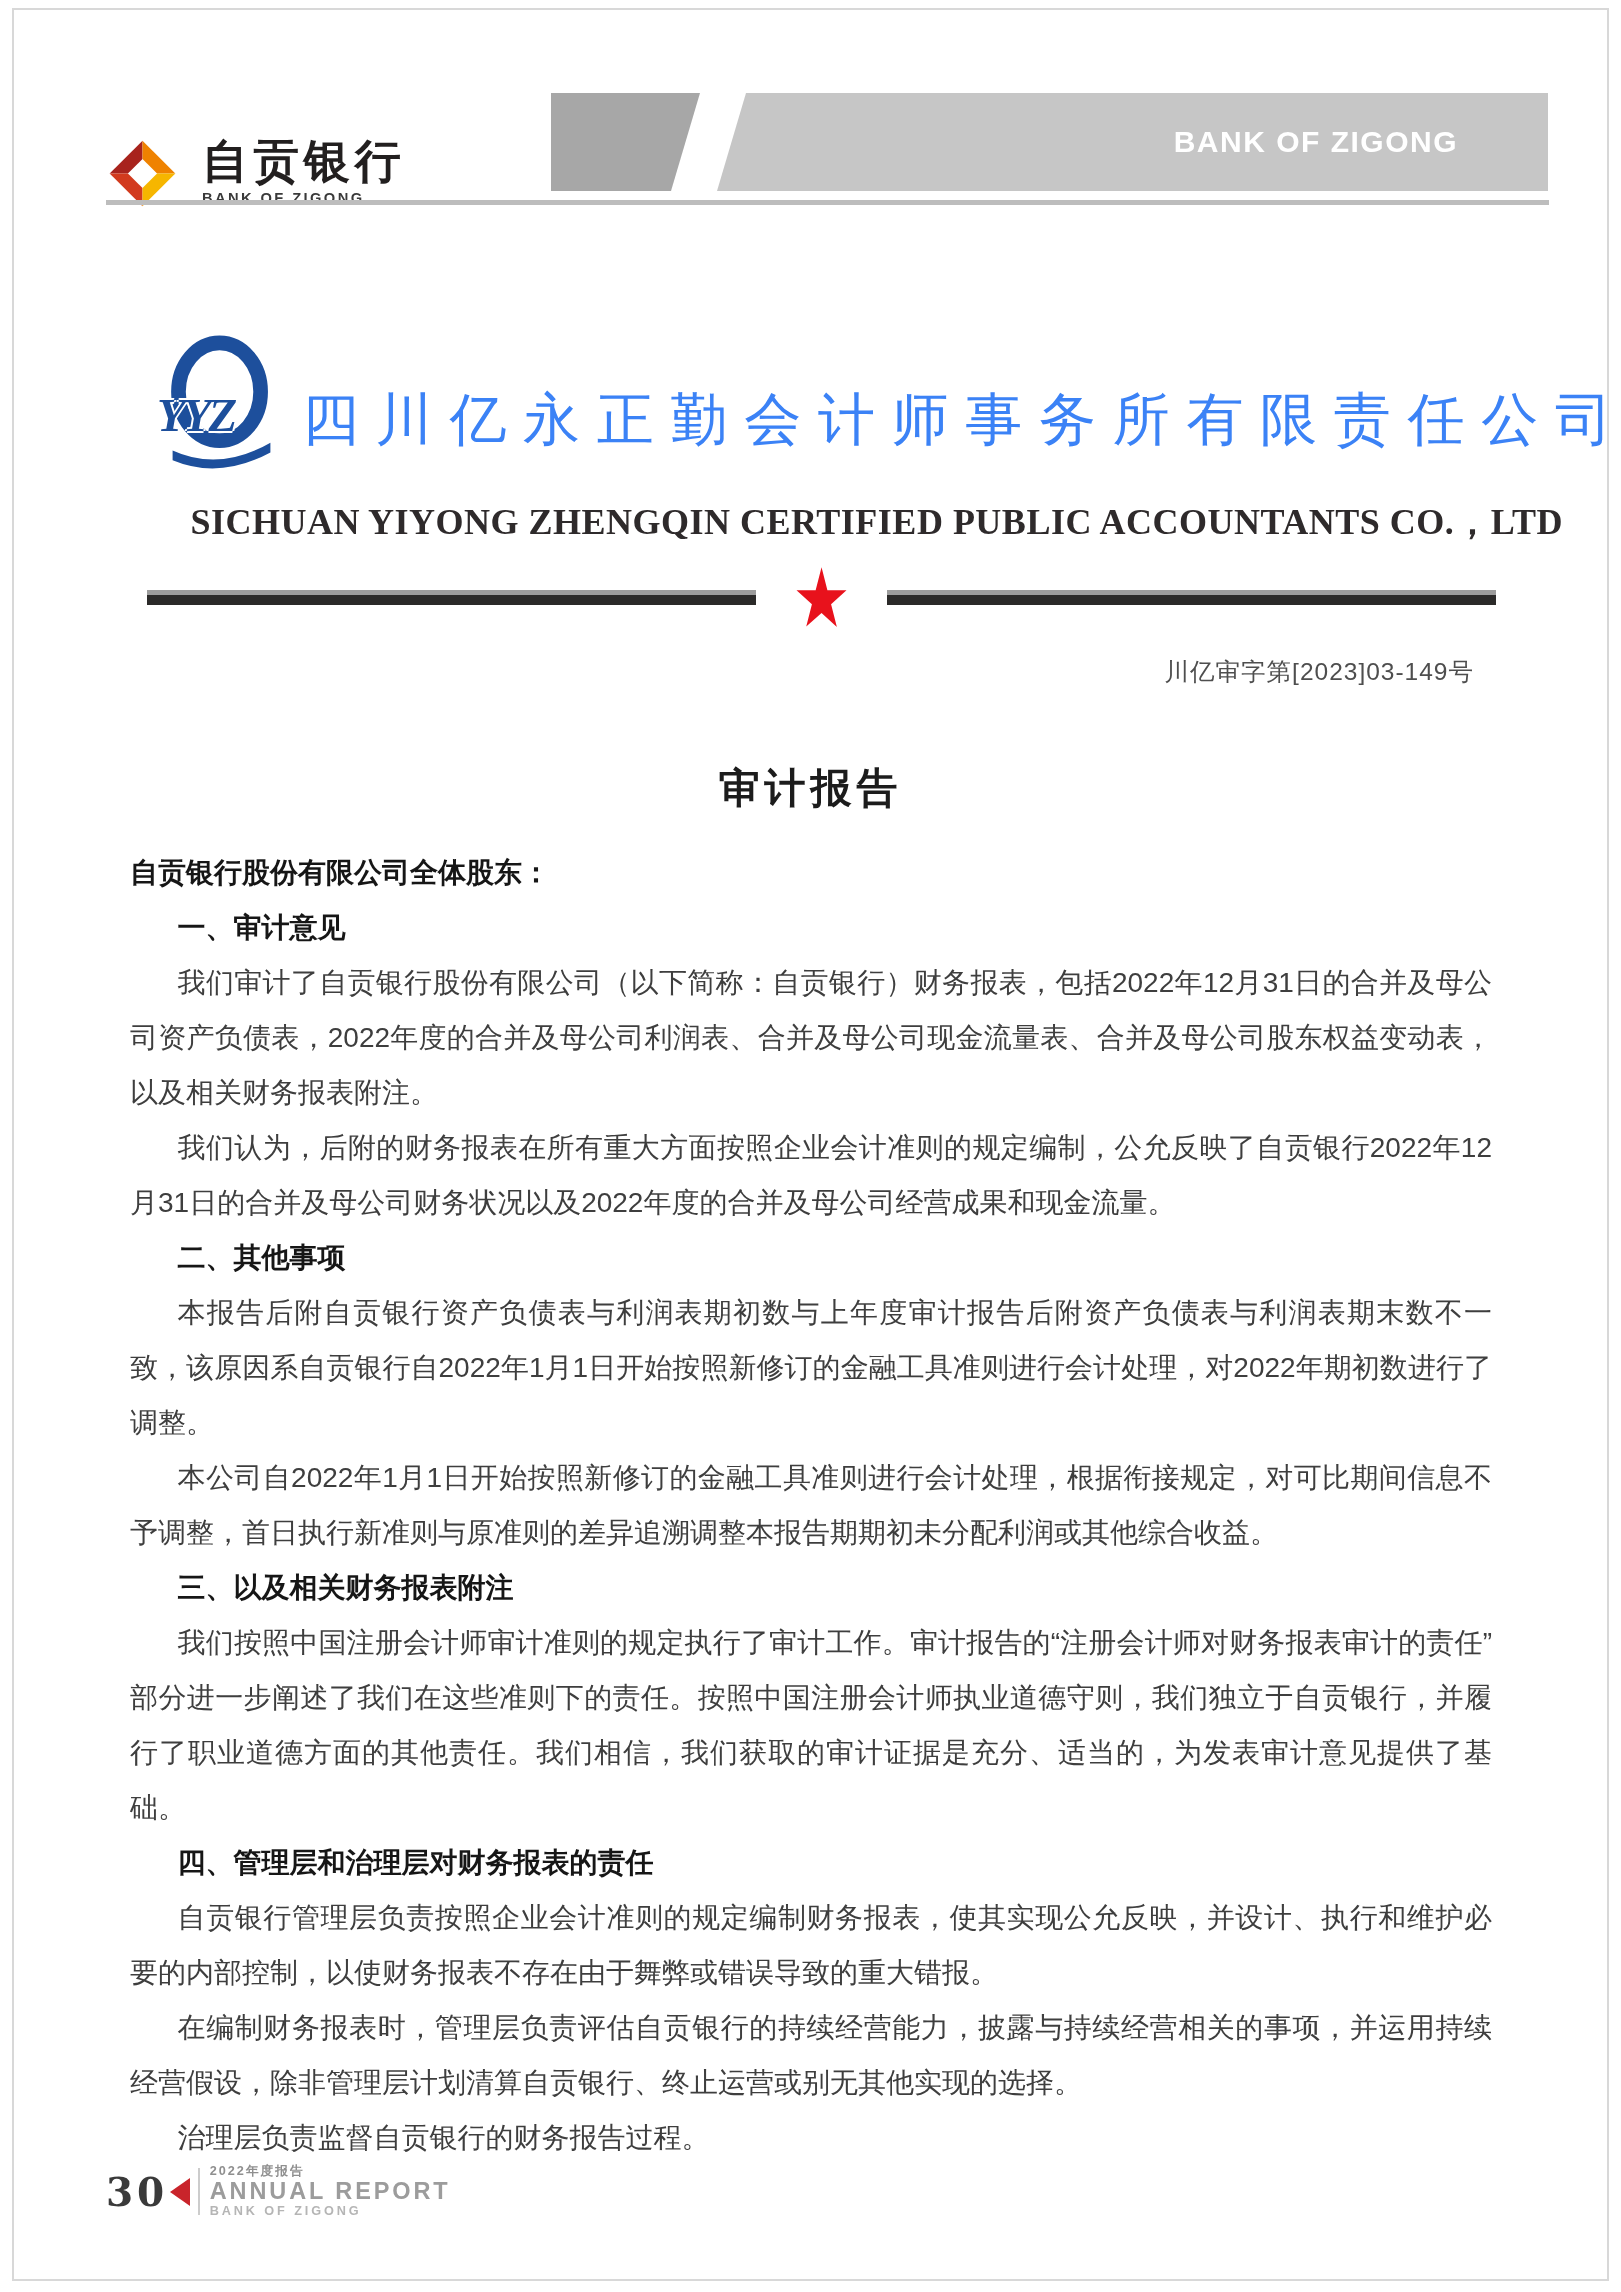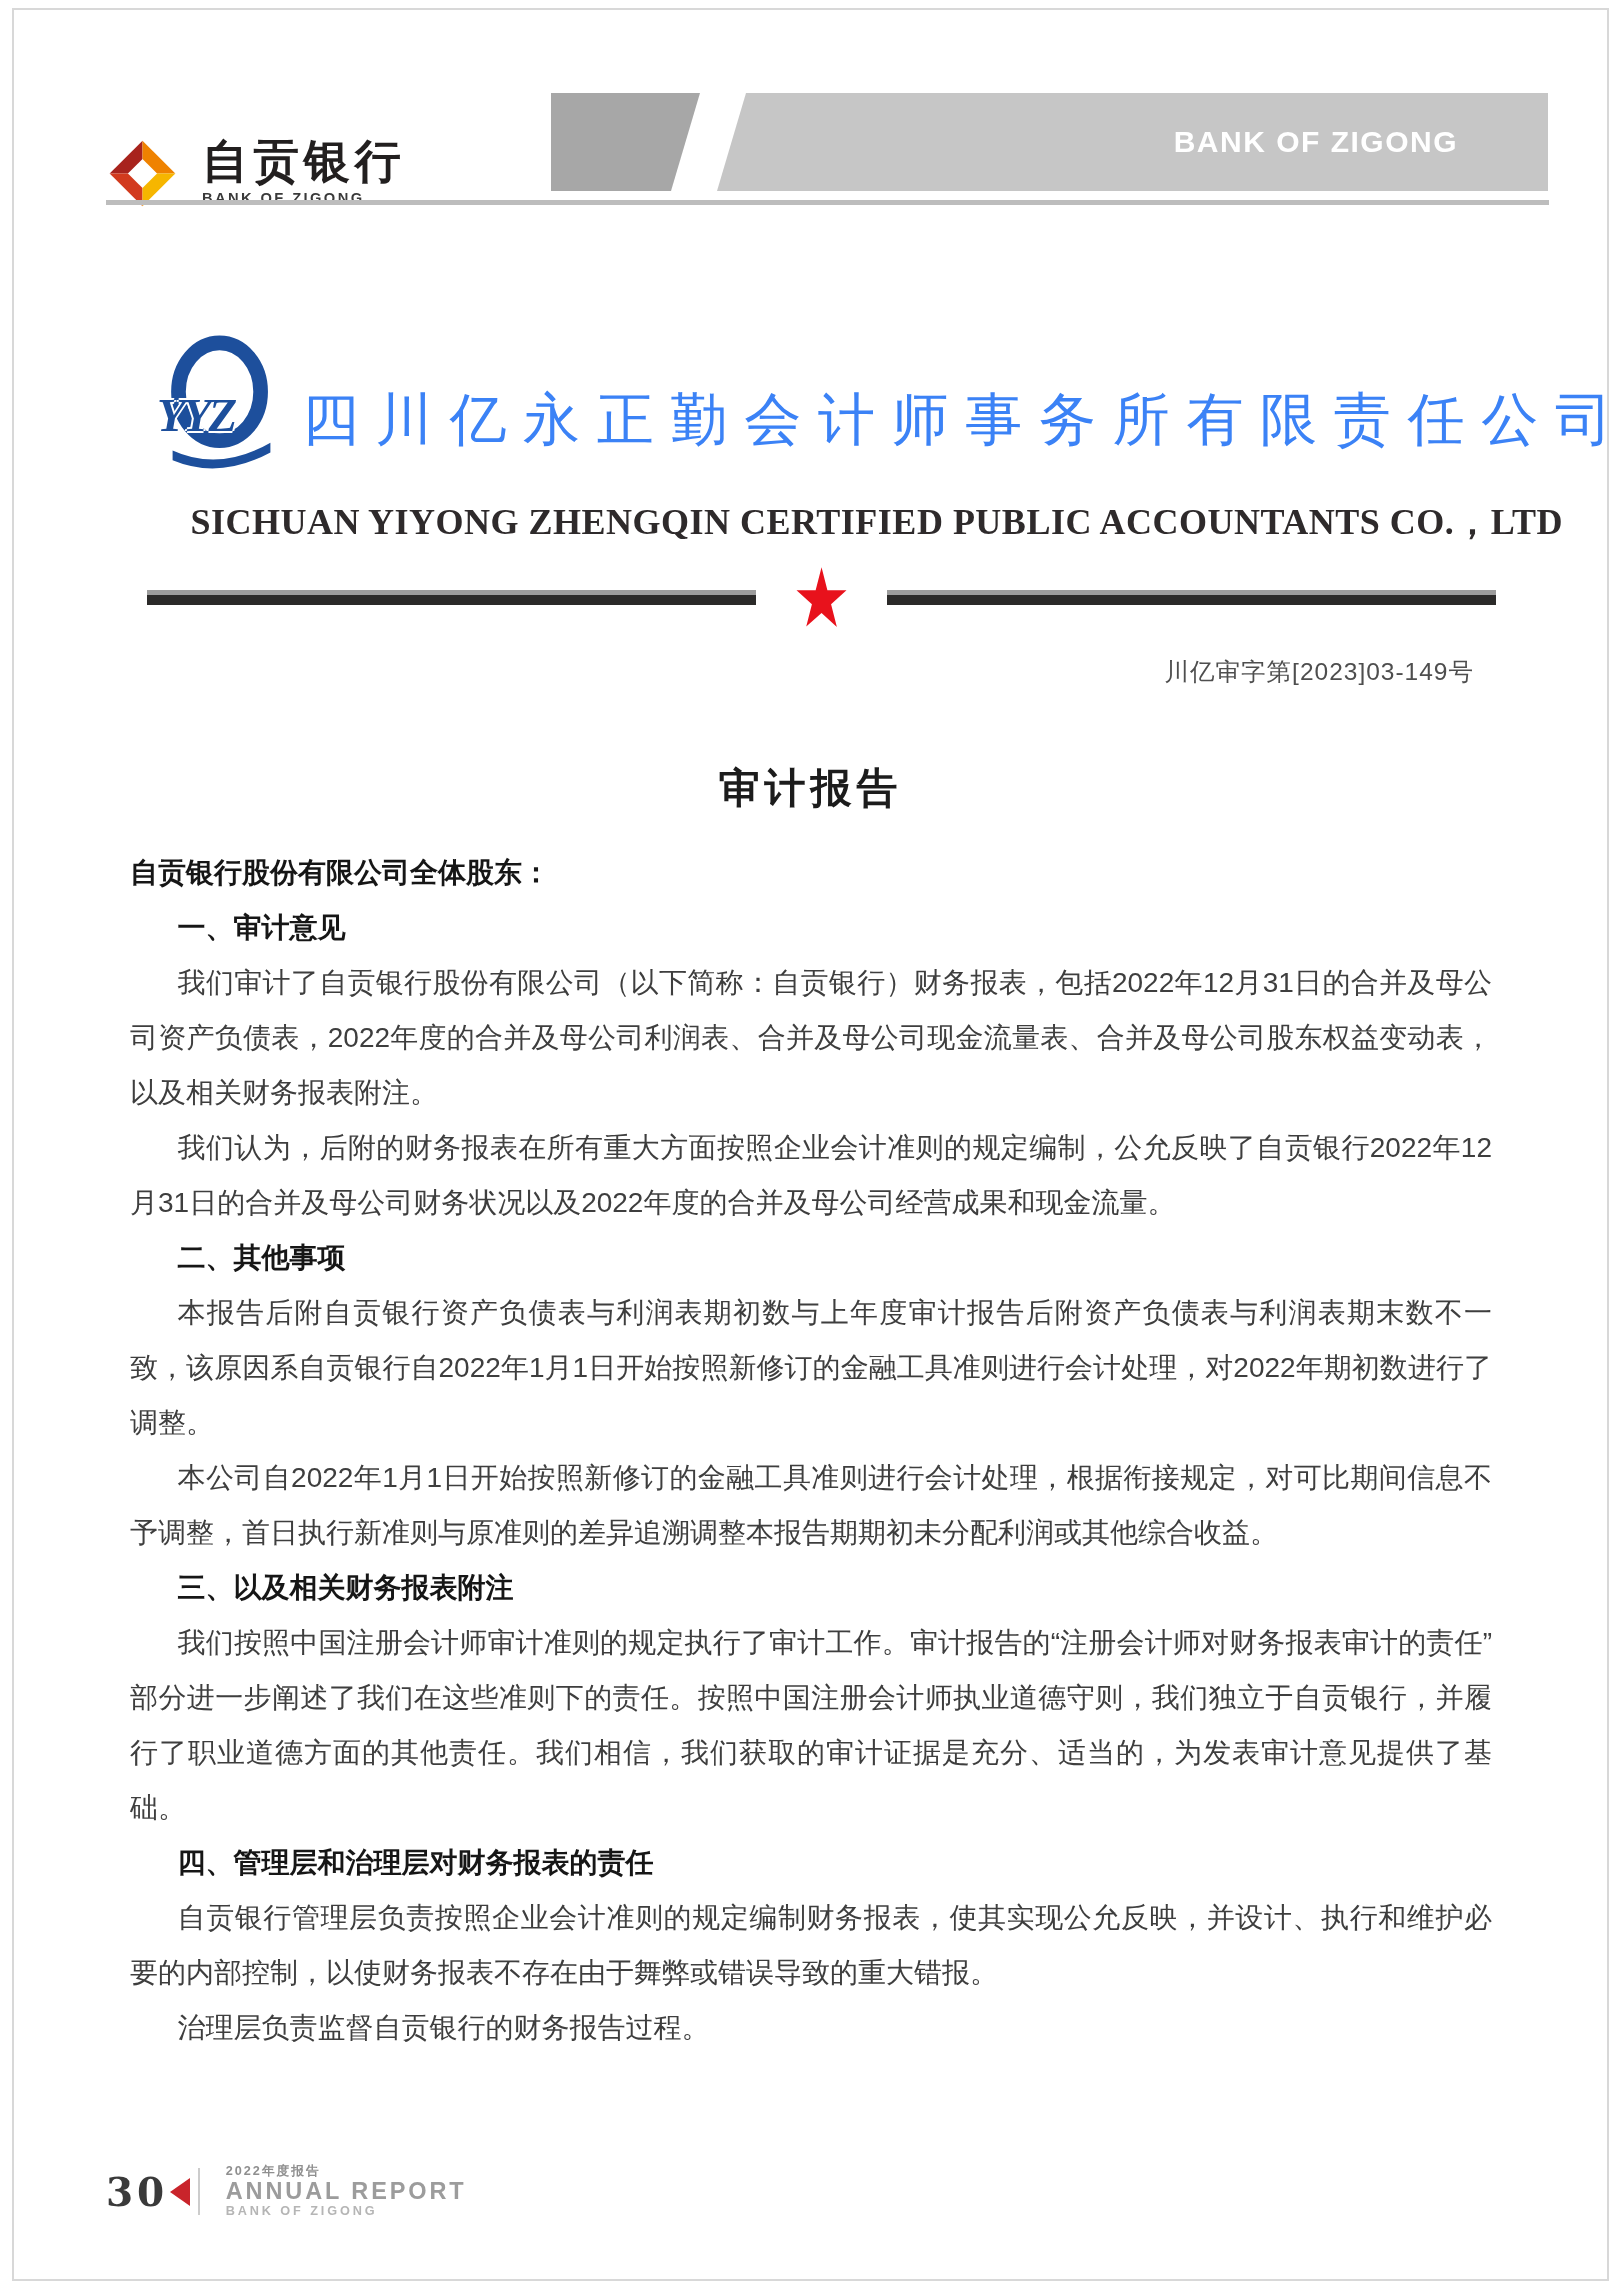--- a/index.html
+++ b/index.html
@@ -123,21 +123,21 @@
   }
   .page-footer .tri{
     width:0;height:0;margin-left:2px;
     border-top:14.7px solid transparent;
     border-bottom:14.7px solid transparent;
     border-right:20.6px solid #c9242b;
   }
   .page-footer .vline{
     width:2px;height:47px;background:#cccccc;margin:0 9.8px 0 7.8px;
   }
-  .fstack{display:flex;flex-direction:column;justify-content:space-between;margin-left:16px;}
+  .fstack{display:flex;flex-direction:column;justify-content:space-between;}
   .fstack .f-cn{font-size:12.7px;font-weight:bold;color:#8f8f8f;letter-spacing:2px;line-height:14.7px;}
   .fstack .f-en{font-size:23.5px;font-weight:bold;color:#9c9c9c;letter-spacing:2.9px;line-height:25.5px;}
   .fstack .f-bank{font-size:12.7px;font-weight:bold;color:#b5b5b5;letter-spacing:2.9px;line-height:14.7px;}
 </style>
 </head>
 <body>
 
 <div class="page-border"></div>
 
 <div class="bank-logo">
@@ -184,20 +184,21 @@
     <p class="heading">一、审计意见</p>
     <p class="paragraph">我们审计了自贡银行股份有限公司（以下简称：自贡银行）财务报表，包括2022年12月31日的合并及母公司资产负债表，2022年度的合并及母公司利润表、合并及母公司现金流量表、合并及母公司股东权益变动表，以及相关财务报表附注。</p>
     <p class="paragraph">我们认为，后附的财务报表在所有重大方面按照企业会计准则的规定编制，公允反映了自贡银行2022年12月31日的合并及母公司财务状况以及2022年度的合并及母公司经营成果和现金流量。</p>
     <p class="heading">二、其他事项</p>
     <p class="paragraph">本报告后附自贡银行资产负债表与利润表期初数与上年度审计报告后附资产负债表与利润表期末数不一致，该原因系自贡银行自2022年1月1日开始按照新修订的金融工具准则进行会计处理，对2022年期初数进行了调整。</p>
     <p class="paragraph">本公司自2022年1月1日开始按照新修订的金融工具准则进行会计处理，根据衔接规定，对可比期间信息不予调整，首日执行新准则与原准则的差异追溯调整本报告期期初未分配利润或其他综合收益。</p>
     <p class="heading">三、以及相关财务报表附注</p>
     <p class="paragraph">我们按照中国注册会计师审计准则的规定执行了审计工作。审计报告的“注册会计师对财务报表审计的责任”部分进一步阐述了我们在这些准则下的责任。按照中国注册会计师执业道德守则，我们独立于自贡银行，并履行了职业道德方面的其他责任。我们相信，我们获取的审计证据是充分、适当的，为发表审计意见提供了基础。</p>
     <p class="heading">四、管理层和治理层对财务报表的责任</p>
     <p class="paragraph">自贡银行管理层负责按照企业会计准则的规定编制财务报表，使其实现公允反映，并设计、执行和维护必要的内部控制，以使财务报表不存在由于舞弊或错误导致的重大错报。</p>
+    <p class="paragraph">在编制财务报表时，管理层负责评估自贡银行的持续经营能力，披露与持续经营相关的事项，并运用持续经营假设，除非管理层计划清算自贡银行、终止运营或别无其他实现的选择。</p>
     <p class="paragraph">治理层负责监督自贡银行的财务报告过程。</p>
   </main>
 
 <div class="page-footer">
   <span class="pageno">30</span>
   <span class="tri"></span>
   <span class="vline"></span>
   <div class="fstack">
     <div class="f-cn">2022年度报告</div>
     <div class="f-en">ANNUAL REPORT</div>

